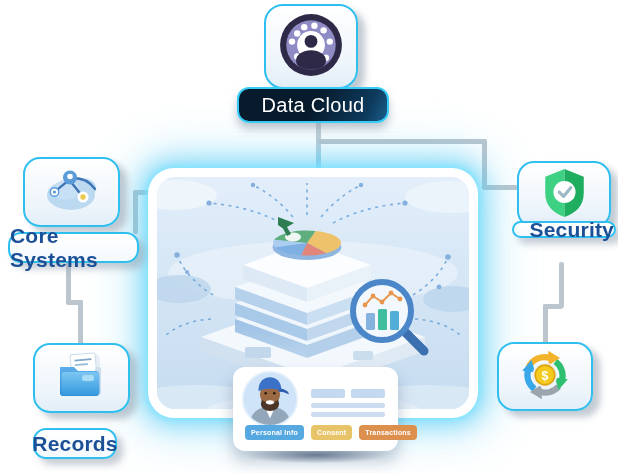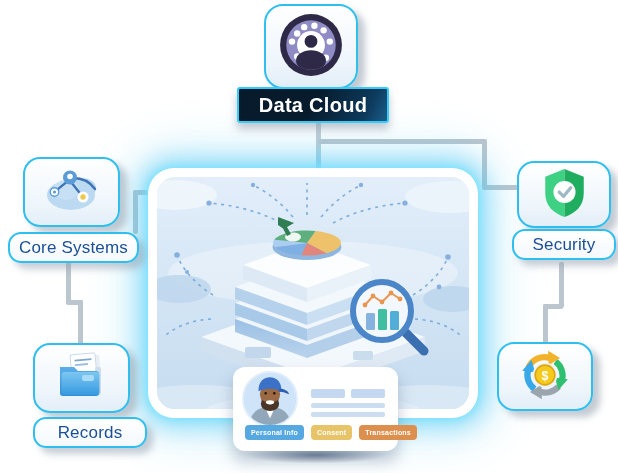--- a/index.html
+++ b/index.html
@@ -20,31 +20,31 @@
     display:flex;align-items:center;justify-content:center;
     box-shadow:7px 6px 7px rgba(143,158,173,.55);
     box-sizing:border-box;
   }
   
   .pill{
     position:absolute;z-index:3;
     background:linear-gradient(180deg,#ffffff,#f4f9fd);
     border:2px solid #2fbfee;border-radius:13px;
     display:flex;align-items:center;justify-content:center;
-    color:#1b4f96;font-weight:400;font-size:17px;letter-spacing:.2px;
+    color:#1b4f96;font-weight:700;font-size:21px;letter-spacing:.2px;
     box-shadow:6px 6px 7px rgba(143,158,173,.5);
     box-sizing:border-box;
   }
   
   .badge{
     position:absolute;left:237px;top:87px;width:152px;height:36px;z-index:3;
     background:linear-gradient(115deg,#071b2d 50%,#0d3a5c 85%,#1b5e8c 100%);
-    border:2px solid #36ccf7;border-radius:3px;
+    border:2px solid #36ccf7;border-radius:12px;
     display:flex;align-items:center;justify-content:center;
-    color:#ffffff;font-size:20px;font-weight:700;letter-spacing:.3px;
+    color:#ffffff;font-size:20px;font-weight:400;letter-spacing:.3px;
     box-shadow:0 6px 9px rgba(140,155,170,.55);
     box-sizing:border-box;
   }
   
   .frame{
     position:absolute;left:148px;top:168px;width:330px;height:250px;z-index:2;
     background:#ffffff;border-radius:26px;padding:9px;box-sizing:border-box;
     box-shadow:0 0 6px 2px rgba(125,228,255,.95),
                0 0 22px 10px rgba(69,200,245,.5),
                0 0 46px 22px rgba(69,200,245,.2);
@@ -171,35 +171,35 @@
           <line x1="23" y1="10" x2="40" y2="10" stroke="#7fa8cc" stroke-width="1.8"></line>
           <line x1="23" y1="14.5" x2="36" y2="14.5" stroke="#9cbdd9" stroke-width="1.8"></line>
         </g>
         <rect x="43" y="17" width="6" height="28" rx="2" fill="#cfdeec"></rect>
         <path d="M8 17 h14 l4 4 h18 a3 3 0 0 1 3 3 v19 a3 3 0 0 1 -3 3 H11 a3 3 0 0 1 -3 -3 Z" fill="url(#fg2)"></path>
         <rect x="9.5" y="22" width="38" height="23" rx="3" fill="url(#fg1)"></rect>
         <rect x="30" y="25" width="12" height="6" rx="2" fill="#a8dcf6"></rect>
       </svg>
     </span>
   </div>
-  <div class="pill" style="left:33px;top:417px;width:114px;height:31px;">
+  <div class="pill" style="left:33px;top:428px;width:84px;height:31px;">
     <span>Records</span>
   </div>
 
   <div class="icon-box" style="left:517px;top:161px;width:94px;height:67px;">
     <span>
       <svg width="47" height="52" viewBox="0 0 48 54">
         <path d="M24 2 L4 10 V27 C4 41 13 48 24 52 Z" fill="#3ed184"></path>
         <path d="M24 2 L44 10 V27 C44 41 35 48 24 52 Z" fill="#1fae60"></path>
         <circle cx="24" cy="26" r="11.5" fill="#ffffff"></circle>
         <path d="M18.5 26 L23 30.5 L30.5 21.5" fill="none" stroke="#9fb8c6" stroke-width="3.4" stroke-linecap="round" stroke-linejoin="round"></path>
       </svg>
     </span>
   </div>
-  <div class="pill" style="left:512px;top:229px;width:104px;height:31px;">
+  <div class="pill" style="left:512px;top:221px;width:104px;height:17px;justify-content:flex-end;">
     <span>Security</span>
   </div>
 
   <div class="icon-box" style="left:497px;top:342px;width:96px;height:69px;">
     <span>
       <svg width="56" height="56" viewBox="0 0 54 54">
         <g fill="none" stroke-width="6" stroke-linecap="butt">
           <path d="M11 20 A16.5 16.5 0 0 1 32 10.8" stroke="#f2b32a"></path>
           <path d="M37 14 A16.5 16.5 0 0 1 43 33" stroke="#2fbf71"></path>
           <path d="M40 38 A16.5 16.5 0 0 1 22 43.2" stroke="#9aa5ad"></path>

